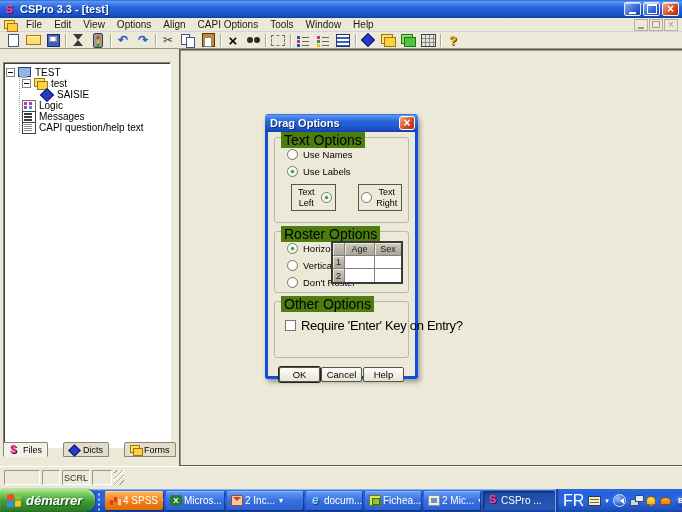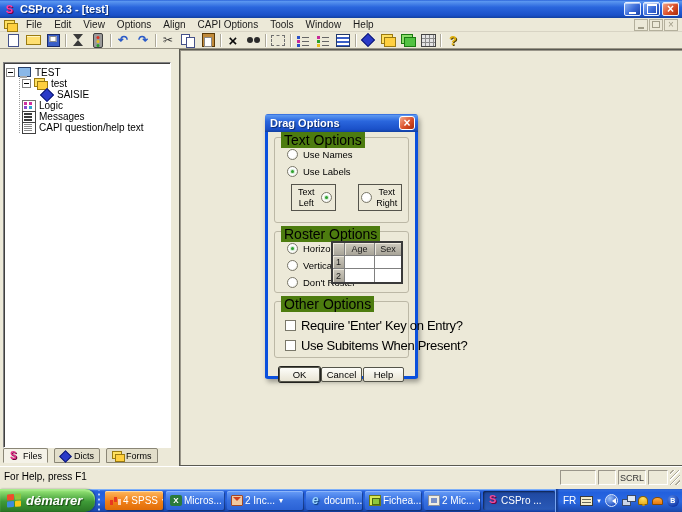--- a/index.html
+++ b/index.html
@@ -86,21 +86,21 @@
   .ti-computer::after{content:"";position:absolute;left:2px;top:9px;width:7px;height:2px;background:#a8a8a8}
   .ti-forms::before{content:"";position:absolute;left:0;top:0;width:9px;height:7px;background:#ffe060;border:1px solid #9a7a10}
   .ti-forms::after{content:"";position:absolute;left:3px;top:3px;width:9px;height:7px;background:#ffd040;border:1px solid #9a7a10}
   .ti-dict::before{content:"";position:absolute;left:2px;top:1px;width:8px;height:8px;background:#2a3ac8;border:1px solid #101a70;transform:rotate(45deg)}
   .ti-logic::before{content:"";position:absolute;left:0;top:0;width:12px;height:10px;background:#fff;border:1px solid #707070}
   .ti-logic::after{content:"";position:absolute;left:2px;top:2px;width:3px;height:3px;background:#d030a0;box-shadow:5px 0 0 #d030a0,0 4px 0 #8848d0,5px 4px 0 #30a0d0}
   .ti-msgs::before{content:"";position:absolute;left:0;top:0;width:12px;height:10px;background:#fff;border:1px solid #404040}
   .ti-msgs::after{content:"";position:absolute;left:2px;top:2px;width:8px;height:2px;background:#3a3a3a;box-shadow:0 3px 0 #3a3a3a,0 6px 0 #3a3a3a}
   .ti-capi::before{content:"";position:absolute;left:0;top:0;width:12px;height:10px;background:#fff;border:1px solid #404040}
   .ti-capi::after{content:"";position:absolute;left:2px;top:2px;width:8px;height:1px;background:#888;box-shadow:0 2px 0 #888,0 4px 0 #888,0 6px 0 #888}
-  .panel-tabs{position:absolute;left:3px;bottom:2px;height:16px;display:flex;gap:6px}
+  .panel-tabs{position:absolute;left:3px;bottom:8px;height:16px;display:flex;gap:15px}
   .ptab{height:15px;display:flex;align-items:center;gap:3px;padding:0 5px;font-size:9px;
     border:1px solid #8a8676;border-radius:2px 2px 0 0;background:#e2deca}
   .ptab.active{background:#f4f2e8;border-bottom-color:#f4f2e8}
   .tab-ico{width:11px;height:10px;position:relative;flex:none}
   .tab-s::before{content:"S";position:absolute;left:1px;top:-1px;font-weight:900;font-size:10px;color:#e0308a;text-shadow:1px 1px 0 #70003a}
   .tab-d::before{content:"";position:absolute;left:1px;top:1px;width:7px;height:7px;background:#2a3ac8;border:1px solid #101a70;transform:rotate(45deg)}
   .tab-f::before{content:"";position:absolute;left:0;top:0;width:8px;height:6px;background:#ffe060;border:1px solid #9a7a10}
   .tab-f::after{content:"";position:absolute;left:3px;top:3px;width:8px;height:6px;background:#ffd040;border:1px solid #9a7a10}
 
   .mdi{flex:1;margin-left:6px;position:relative;background:#ece9d8;
@@ -180,21 +180,21 @@
   .tki-mail::before{content:"";position:absolute;left:1px;top:1px;border:4px solid transparent;border-top:4px solid #d04020}
   .tki-ie::before{content:"e";position:absolute;left:2px;top:-2px;color:#9ad4fc;font-weight:bold;font-style:italic;font-size:12px;text-shadow:1px 1px 1px #0a3a7a}
   .tki-fich{background:#d8e858;border:1px solid #6a7a18}
   .tki-fich::after{content:"";position:absolute;left:2px;top:2px;width:6px;height:5px;background:#8cc63e;border:1px solid #4a6a10}
   .tki-frame{background:#f0ece0;border:1px solid #8890a0}
   .tki-frame::after{content:"";position:absolute;left:2px;top:2px;width:6px;height:5px;background:#7890c8}
   .tki-cspro::before{content:"S";position:absolute;left:2px;top:-2px;font-weight:900;font-size:11px;color:#f04a9a;text-shadow:1px 1px 0 #70003a}
   .tray{margin-left:auto;height:23px;display:flex;align-items:center;gap:4px;padding:0 5px 0 7px;flex:none;
     border-left:1px solid #7aa6f0;box-shadow:inset 2px 0 2px #163c8e;
     background:linear-gradient(180deg,#3a76ea 0%,#2260dd 14%,#2a68e2 55%,#1c4cb4 95%)}
-  .tray-lang{color:#fff;font-size:10px}
+  .tray-lang{color:#fff;font-size:16px}
   .tray-kbd{width:13px;height:10px;background:#f4eecb;border:1px solid #3a3a3a;position:relative}
   .tray-kbd::after{content:"";position:absolute;left:1px;top:2px;width:9px;height:1px;background:#6a6a5a;box-shadow:0 3px 0 #6a6a5a}
   .tray-dd{color:#fff;font-size:7px}
   .tray-chev{width:13px;height:13px;border-radius:50%;background:radial-gradient(circle at 35% 30%,#9cc2fa,#2858c8 70%);border:1px solid #d8e6fc;position:relative}
   .tray-chev::before{content:"";position:absolute;left:3px;top:3px;border:3px solid transparent;border-right:4px solid #fff}
   .tray-net::before{content:"";position:absolute;left:0;top:4px;width:7px;height:5px;background:#c8d4e8;border:1px solid #3a4a6a}
   .tray-net::after{content:"";position:absolute;left:5px;top:0;width:7px;height:5px;background:#dfe8f4;border:1px solid #3a4a6a}
   .tray-bell{width:10px;height:9px;background:radial-gradient(circle at 50% 20%,#ffe060,#e8a818);border-radius:50% 50% 18% 18%;border:1px solid #8a6200;position:relative}
   .tray-bell::after{content:"";position:absolute;left:3px;bottom:-2px;width:3px;height:2px;background:#c89010;border-radius:50%}
   .tray-hat{width:11px;height:8px;background:linear-gradient(180deg,#ffb040,#e87810);border-radius:50% 50% 12% 12%;border:1px solid #8a4a00}
@@ -381,39 +381,34 @@
               </div>
             </div>
           </div>
 
           <div class="grp g3" style="height:57px">
             <span class="grp-legend">Other Options</span>
             <div class="crow">
               <span class="chk"></span>
               <span class="clabel">Require 'Enter' Key on Entry?</span>
             </div>
-            <div class="crow">
-              <span class="chk"></span>
-              <span class="clabel">Use Subitems When Present?</span>
-            </div>
           </div>
 
           <div class="dlg-btns">
             <span class="dbtn default">OK</span>
             <span class="dbtn">Cancel</span>
             <span class="dbtn">Help</span>
           </div>
 
         </div>
       </div>
     </div>
   </div>
 
   <div class="statusbar">
-    <span class="sb-msg">For Help, press F1</span>
     <span class="sb-pane" style="width:36px"></span>
     <span class="sb-pane" style="width:18px"></span>
     <span class="sb-pane" style="width:28px">SCRL</span>
     <span class="sb-pane" style="width:20px"></span>
     <span class="sb-grip"></span>
   </div>
 
   <div class="taskbar">
     <span class="start">
       <span class="xpflag">

